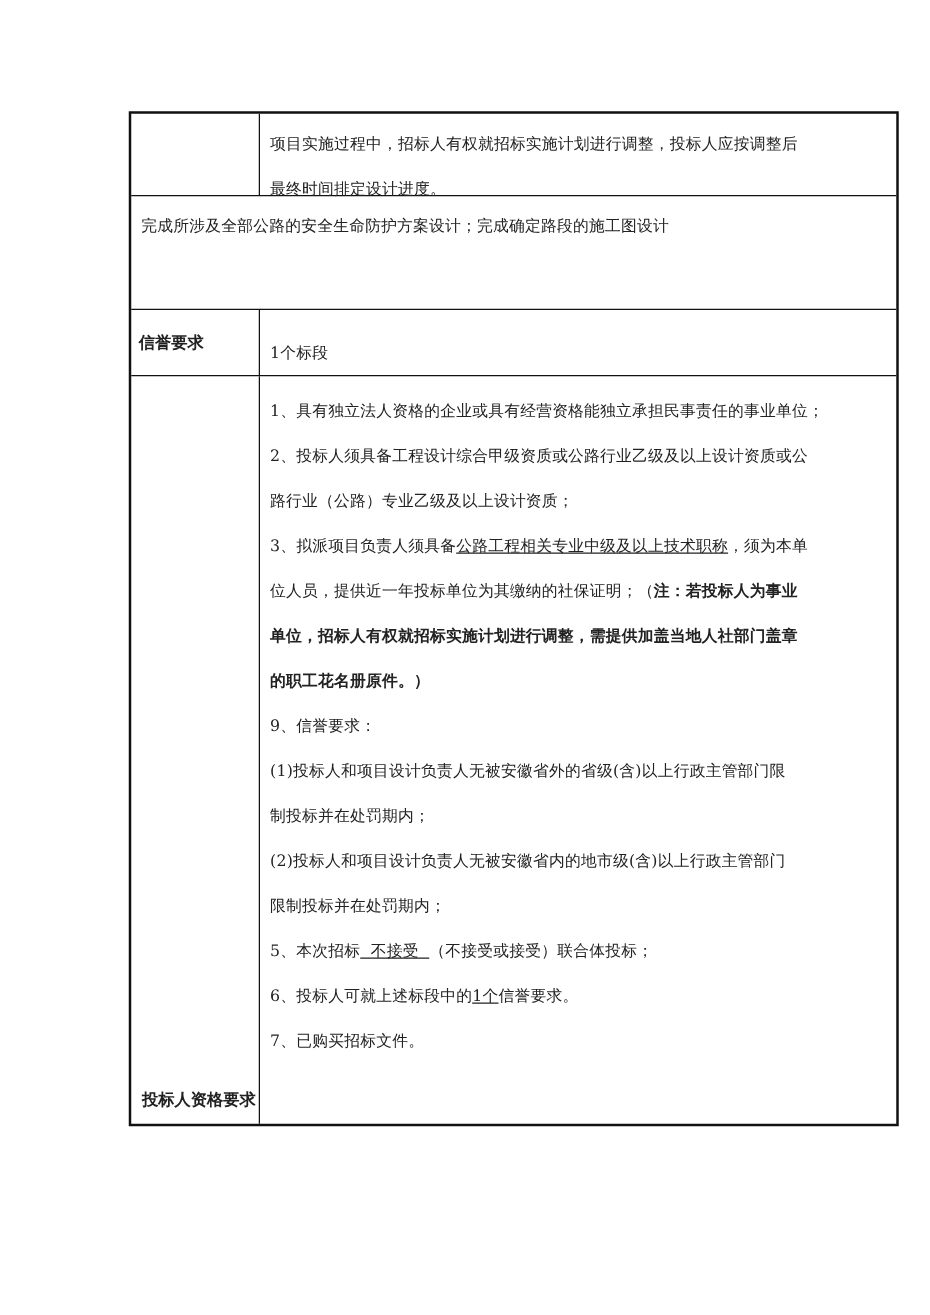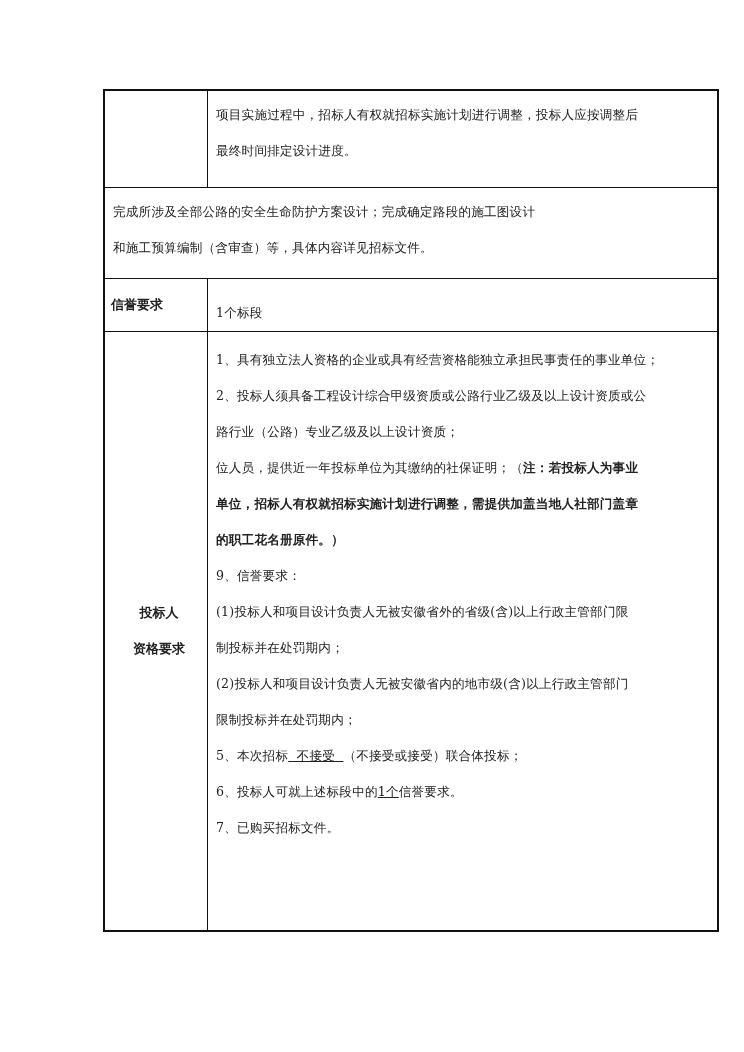--- a/index.html
+++ b/index.html
@@ -3,59 +3,59 @@
 <meta charset="utf-8">
 <style>
   html, body { margin:0; padding:0; background:#ffffff; }
   body { width:744px; height:1052px; position:relative; overflow:hidden;
          font-family:"DejaVu Serif", serif; color:#222; }
   .tbl { position:absolute; left:103px; top:89px; width:616px; border:2px solid #111; box-sizing:border-box; }
   .row { display:flex; border-bottom:1.5px solid #111; box-sizing:border-box; }
   .row:last-child { border-bottom:none; }
   .lab { width:103px; border-right:1.5px solid #111; box-sizing:border-box; display:flex; align-items:center;
          padding-left:6px; font-weight:bold; font-size:13px; font-family:"DejaVu Sans", sans-serif; }
-  .lab.multi { flex-direction:column; align-items:center; justify-content:center; }
+  .lab.multi { flex-direction:row; align-items:flex-end; justify-content:center; }
   .lab.multi span { display:block; line-height:36px; }
   .cont { flex:1; padding:6px 6px 6px 8px; font-size:12.6px; }
   .line { line-height:36px; height:36px; white-space:nowrap; letter-spacing:0.2px; }
   .b { font-weight:bold; }
   .u { text-decoration:underline; }
 </style>
 </head>
 <body>
 
 <div class="tbl">
-  <div class="row" style="height:97px">
+  <div class="row" style="height:66px">
     <div class="lab"></div>
     <div class="cont">
       <div class="line">项目实施过程中，招标人有权就招标实施计划进行调整，投标人应按调整后</div>
       <div class="line">最终时间排定设计进度。</div>
     </div>
   </div>
   <div class="row" style="height:91px">
     <div class="cont">
       <div class="line">完成所涉及全部公路的安全生命防护方案设计；完成确定路段的施工图设计</div>
-      <div class="line">和施工预算编制（含审查）等，具体内容详见招标文件。</div>
     </div>
   </div>
   <div class="row" style="height:53px">
     <div class="lab">信誉要求</div>
     <div class="cont" style="display:flex;align-items:flex-end;padding-top:0;padding-bottom:0">
       <div class="line">1个标段</div>
     </div>
   </div>
   <div class="row" style="height:598px">
     <div class="lab multi">
       <span>投标人</span>
       <span>资格要求</span>
     </div>
     <div class="cont" style="padding-top:10px">
       <div class="line">1、具有独立法人资格的企业或具有经营资格能独立承担民事责任的事业单位；</div>
       <div class="line">2、投标人须具备工程设计综合甲级资质或公路行业乙级及以上设计资质或公</div>
       <div class="line">路行业（公路）专业乙级及以上设计资质；</div>
+      <div class="line"><span>3、拟派项目负责人须具备</span><span class="u">公路工程相关专业中级及以上技术职称</span><span>，须为本单</span></div>
       <div class="line"><span>位人员，提供近一年投标单位为其缴纳的社保证明；（</span><span class="b">注：若投标人为事业</span></div>
       <div class="line b">单位，招标人有权就招标实施计划进行调整，需提供加盖当地人社部门盖章</div>
       <div class="line b">的职工花名册原件。）</div>
       <div class="line">9、信誉要求：</div>
       <div class="line">(1)投标人和项目设计负责人无被安徽省外的省级(含)以上行政主管部门限</div>
       <div class="line">制投标并在处罚期内；</div>
       <div class="line">(2)投标人和项目设计负责人无被安徽省内的地市级(含)以上行政主管部门</div>
       <div class="line">限制投标并在处罚期内；</div>
       <div class="line"><span>5、本次招标</span><span class="u" style="white-space:pre">  不接受  </span><span>（不接受或接受）联合体投标；</span></div>
       <div class="line"><span>6、投标人可就上述标段中的</span><span class="u">1个</span><span>信誉要求。</span></div>

